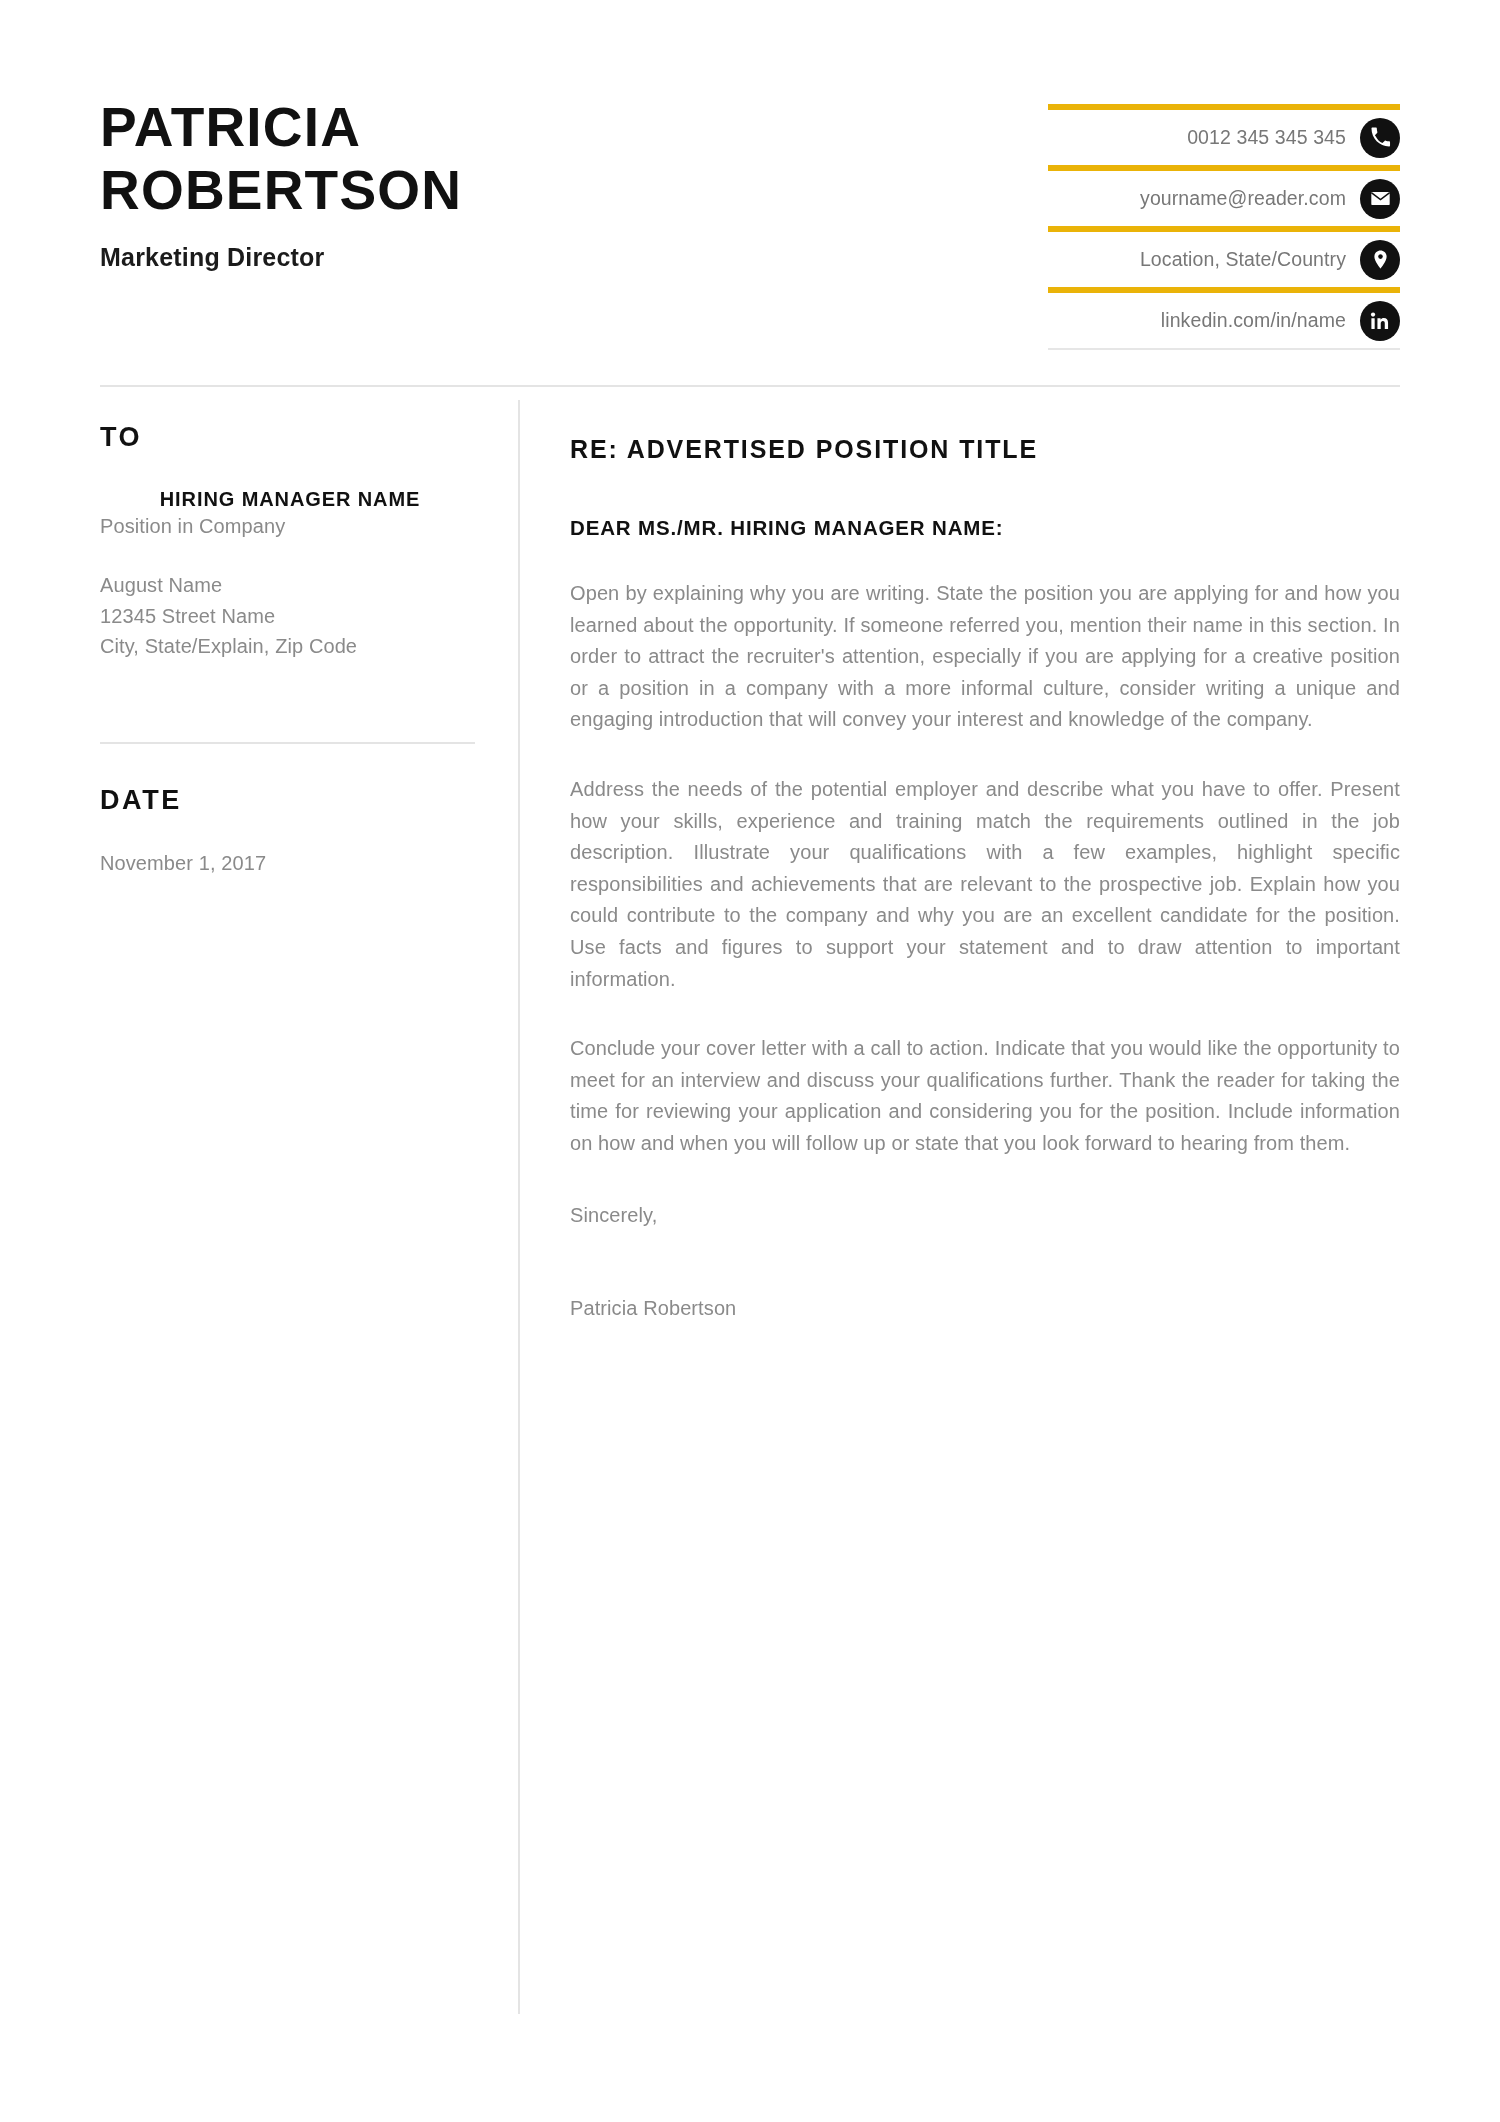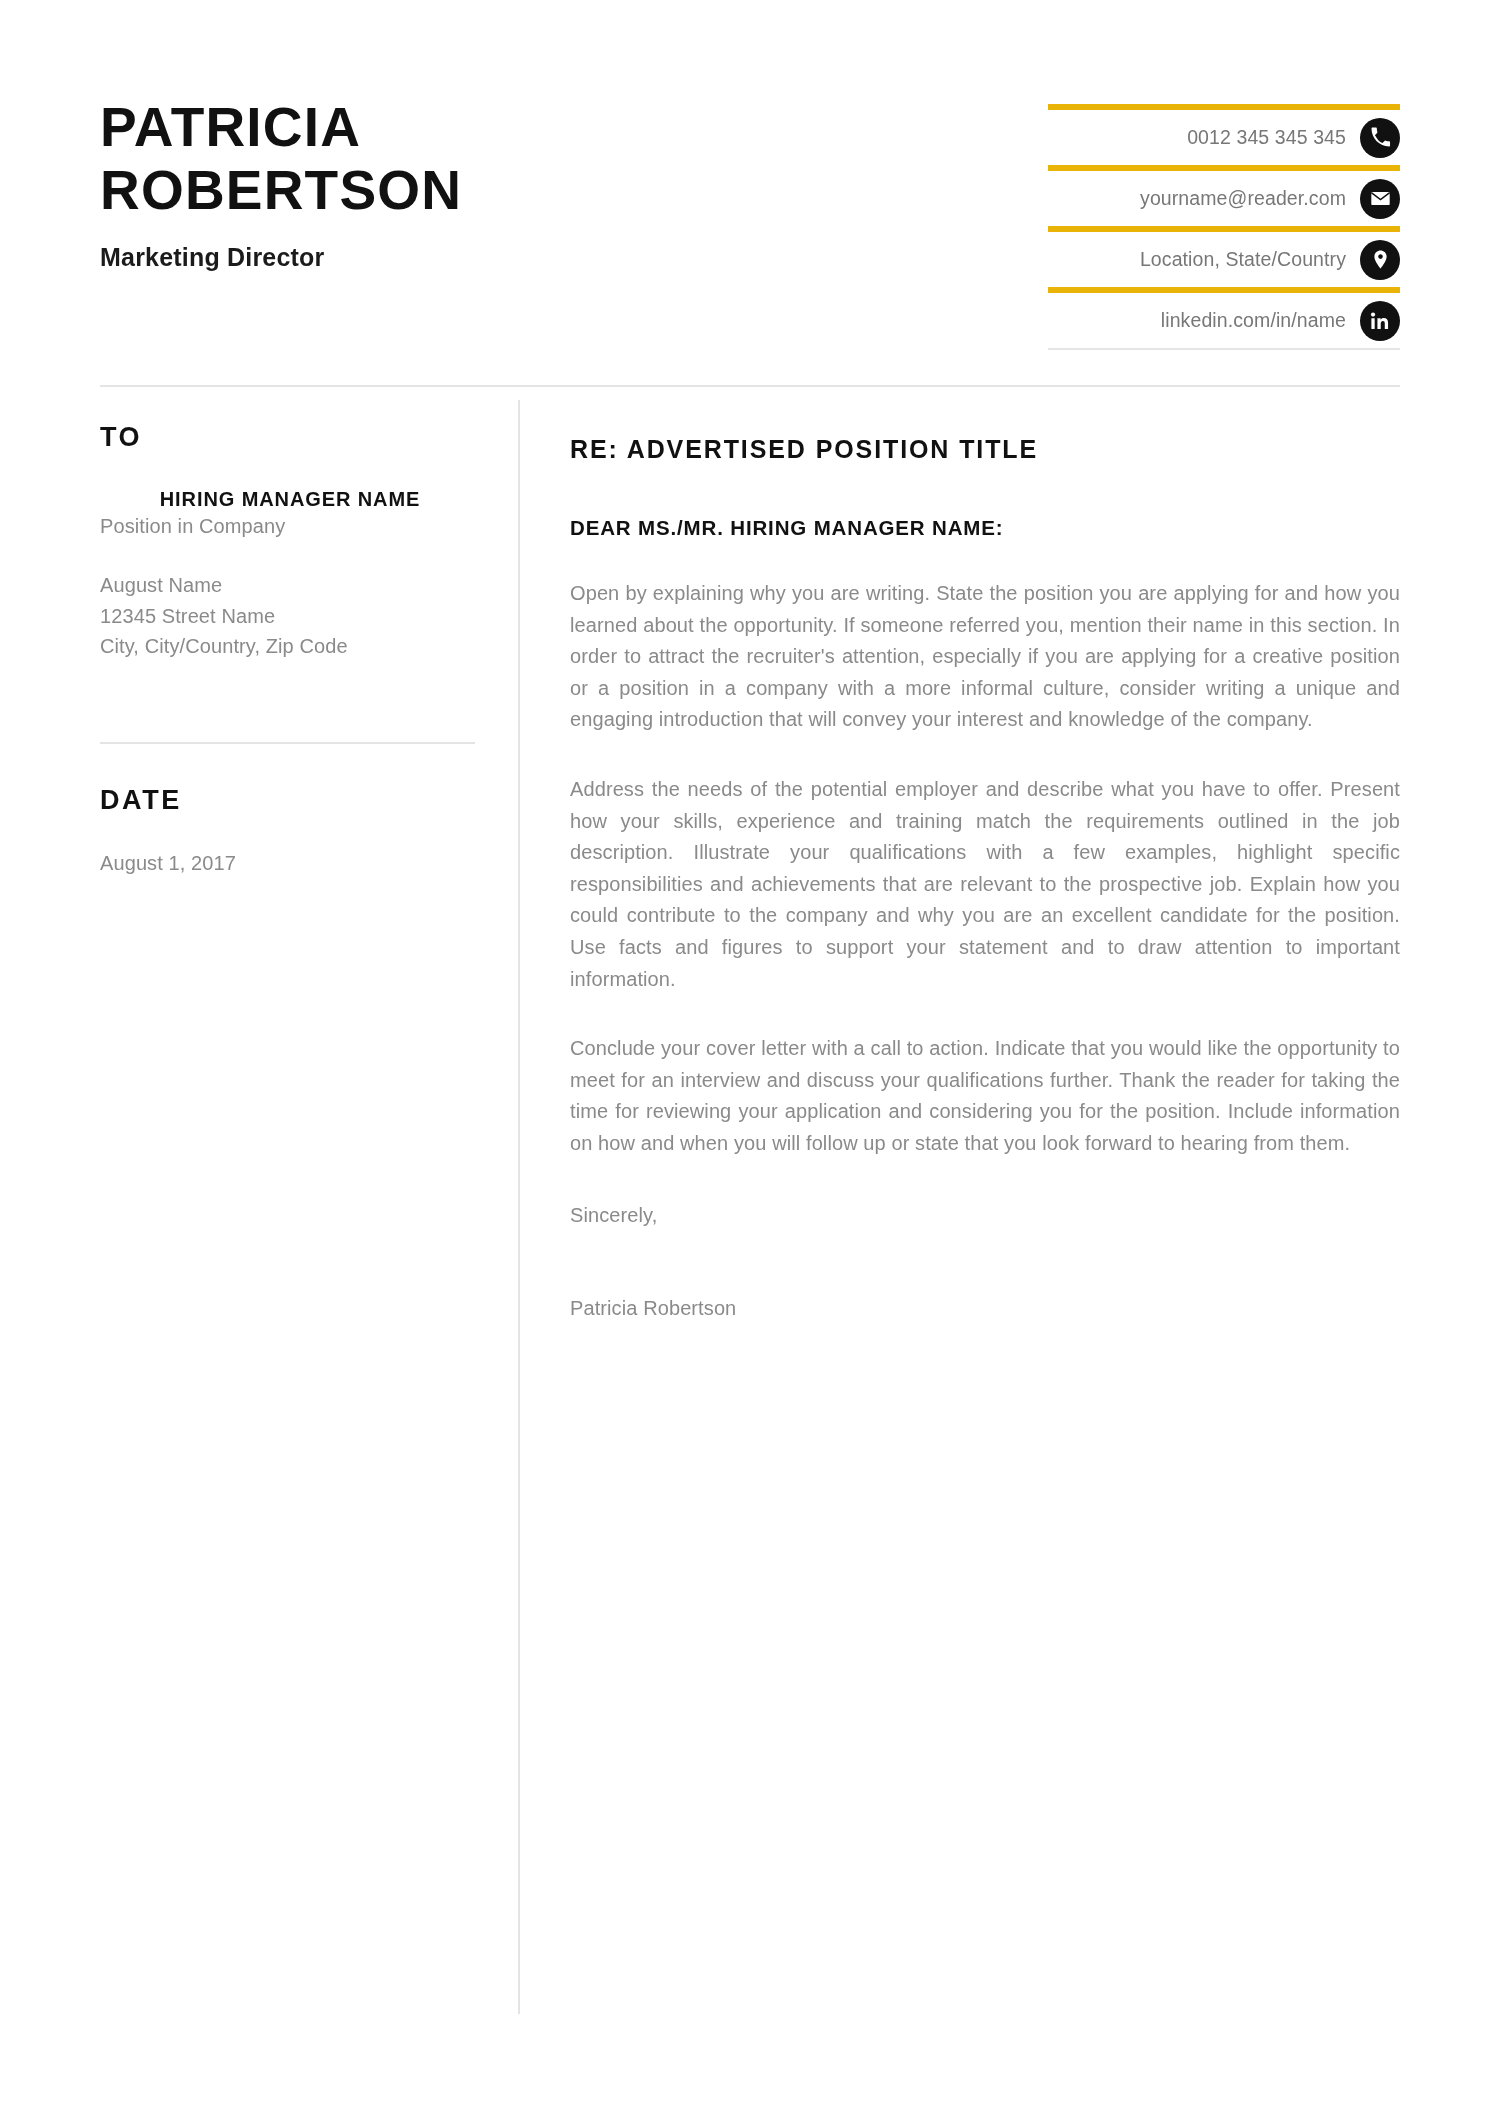--- a/index.html
+++ b/index.html
@@ -267,26 +267,26 @@
   <div class="rule-vertical"></div>
   <div class="rule-sidebar"></div>
 
   <div class="sidebar">
     <div class="section-heading">TO</div>
     <div class="recipient-name">Hiring Manager Name</div>
     <div class="sidebar-line">Position in Company</div>
     <div class="sidebar-gap"></div>
     <div class="sidebar-line">August Name</div>
     <div class="sidebar-line">12345 Street Name</div>
-    <div class="sidebar-line">City, City/Country, Zip Code</div>
+    <div class="sidebar-line">City, State/Explain, Zip Code</div>
   </div>
 
   <div class="date-section">
     <div class="section-heading">DATE</div>
-    <div class="date-value">August 1, 2017</div>
+    <div class="date-value">November 1, 2017</div>
   </div>
 
   <div class="letter">
     <div class="letter-subject">RE: Advertised Position Title</div>
     <div class="letter-salutation">Dear Ms./Mr. Hiring Manager Name:</div>
     <p class="letter-para">Open by explaining why you are writing. State the position you are applying for and how you learned about the opportunity. If someone referred you, mention their name in this section. In order to attract the recruiter's attention, especially if you are applying for a creative position or a position in a company with a more informal culture, consider writing a unique and engaging introduction that will convey your interest and knowledge of the company.</p>
     <p class="letter-para">Address the needs of the potential employer and describe what you have to offer. Present how your skills, experience and training match the requirements outlined in the job description. Illustrate your qualifications with a few examples, highlight specific responsibilities and achievements that are relevant to the prospective job. Explain how you could contribute to the company and why you are an excellent candidate for the position. Use facts and figures to support your statement and to draw attention to important information.</p>
     <p class="letter-para">Conclude your cover letter with a call to action. Indicate that you would like the opportunity to meet for an interview and discuss your qualifications further. Thank the reader for taking the time for reviewing your application and considering you for the position. Include information on how and when you will follow up or state that you look forward to hearing from them.</p>
     <div class="letter-closing">Sincerely,</div>
     <div class="signature-space"></div>

